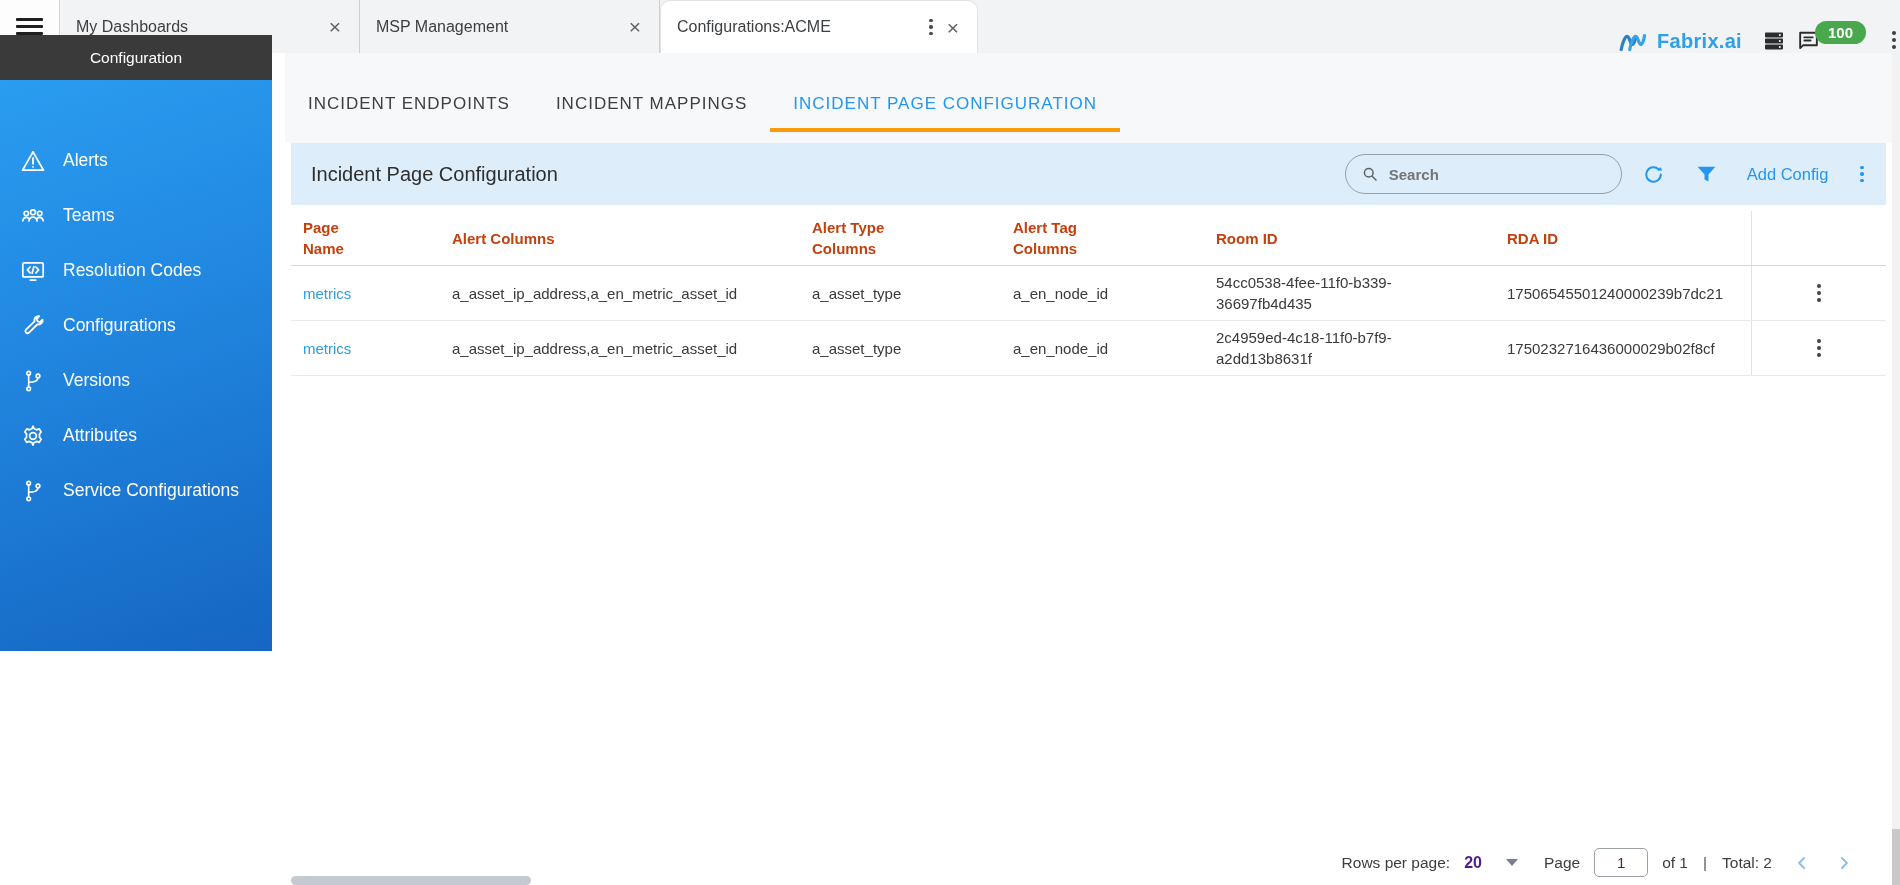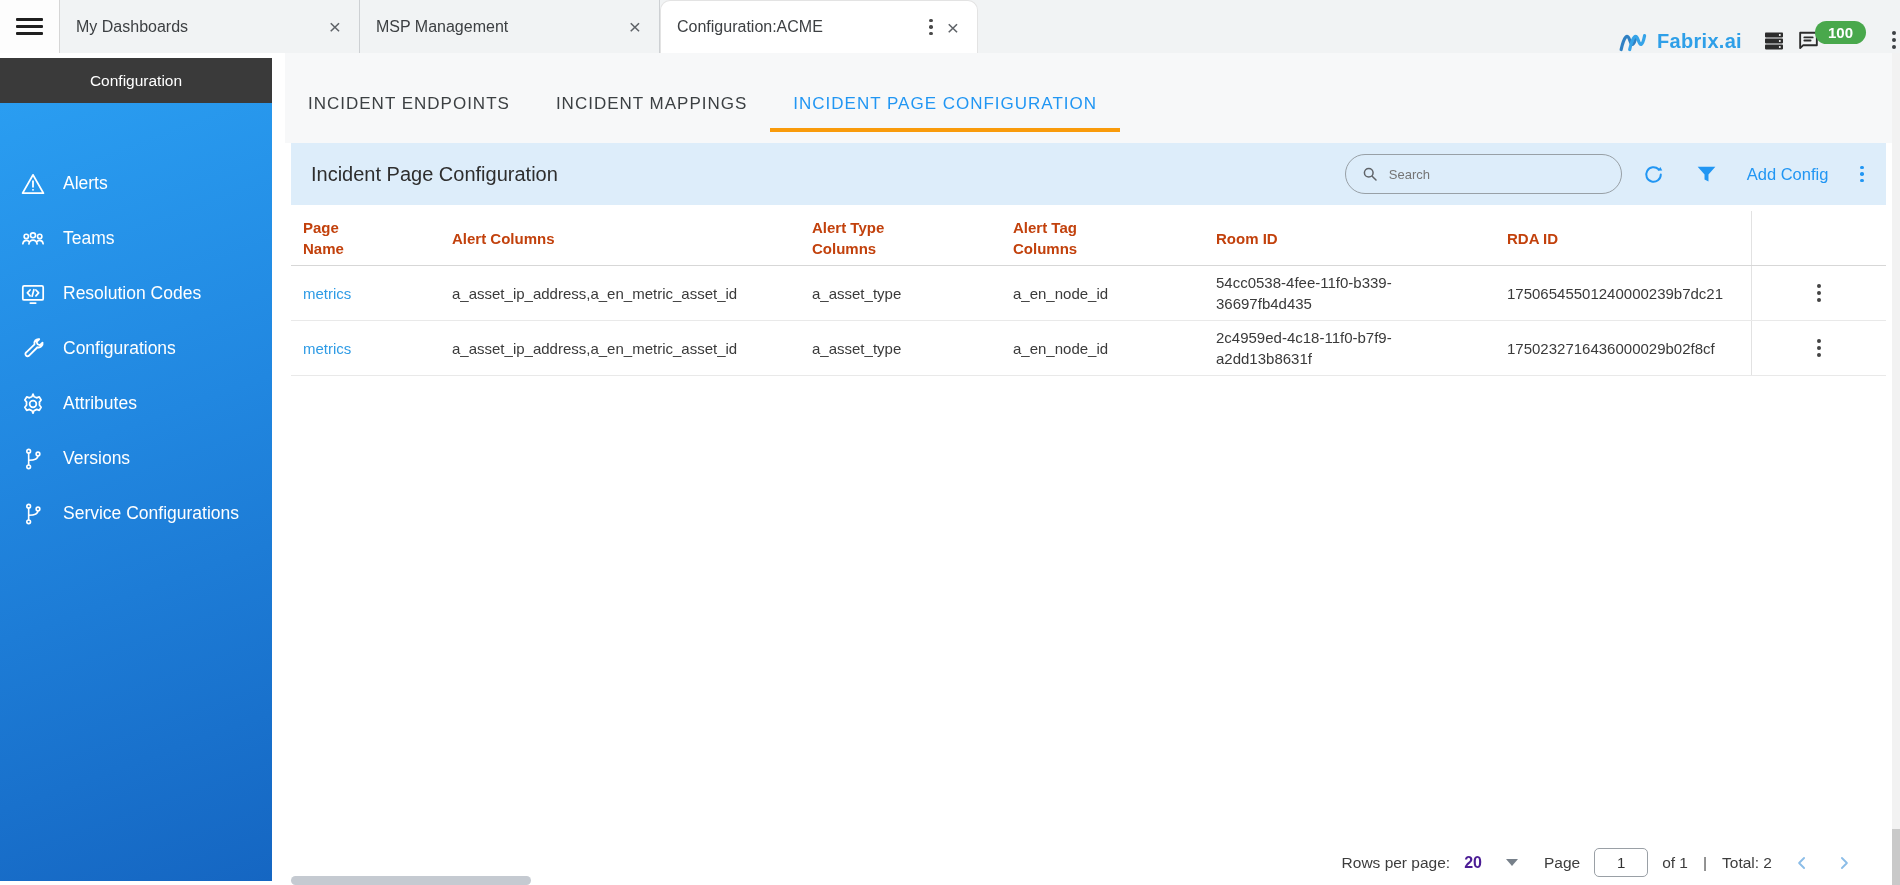--- a/index.html
+++ b/index.html
@@ -21,38 +21,38 @@
   .brand{margin-left:auto;display:flex;align-items:flex-end;}
   .logo-mark{width:32px;height:24px;margin-right:6px;}
   .logo-text{font-size:20px;font-weight:600;color:#2e9fe8;letter-spacing:.3px;}
   .stack-icon{width:24px;height:24px;margin-left:20px;}
   .chat-icon{width:25px;height:25px;margin-left:10px;}
   .badge{position:relative;top:-9px;margin-left:-6px;background:#49a84c;color:#fff;font-size:15px;font-weight:bold;padding:3px 13px;border-radius:14px;}
   .tb-kebab{margin-left:22px;}
   .tb-kebab i{background:#3c4043;width:4px;height:4px;}
 
   
-  .sidebar{position:absolute;left:0;top:58px;width:272px;height:823px;background:linear-gradient(160deg,#2ba0f3 0%,#2187e0 45%,#1566c2 100%);}
+  .sidebar{position:absolute;left:0;top:35px;width:272px;height:616px;background:linear-gradient(160deg,#2ba0f3 0%,#2187e0 45%,#1566c2 100%);}
   .sb-header{height:45px;background:#3a3a3a;color:#fff;font-size:15.5px;display:flex;align-items:center;justify-content:center;}
   .sb-nav{padding-top:16px;margin-top:37px;}
   .sb-item{height:55px;display:flex;align-items:center;gap:17px;padding:0 8px 0 20px;color:#fff;font-size:17.5px;cursor:pointer;white-space:nowrap;}
   .sb-item svg{width:26px;height:26px;flex:none;}
   .sb-item.active{background:#fff;color:#2196f3;}
 
   
   .main{position:absolute;left:285px;top:53px;width:1615px;height:832px;background:#fff;}
   .mtabs{height:90px;background:#f7f8f9;display:flex;align-items:flex-end;padding:0 0 11px 0;}
   .mtab{padding:0 23px 14px;font-size:17px;font-weight:500;letter-spacing:1px;color:#3c4043;border-bottom:4px solid transparent;cursor:pointer;white-space:nowrap;}
   .mtab.active{color:#2196f3;border-bottom-color:#f99b0b;}
 
   .panel{margin:0 14px 0 6px;height:62px;background:#ddedfa;display:flex;align-items:center;padding:0 18px 0 20px;}
   .p-title{font-size:20px;color:#2e2e2e;}
   .search{margin-left:auto;width:277px;height:40px;border:1px solid #98a0a6;border-radius:21px;display:flex;align-items:center;gap:9px;padding:0 14px;}
   .search svg{width:20px;height:20px;flex:none;}
-  .search input{border:none;outline:none;background:transparent;font-size:13px;color:#701a75;width:100%;font-family:"Liberation Sans",sans-serif;}
+  .search input{border:none;outline:none;background:transparent;font-size:15px;color:#701a75;width:100%;font-family:"Liberation Sans",sans-serif;font-weight:bold;}
   .search input::placeholder{color:#757575;}
   .icon-btn{width:25px;height:25px;color:#2196f3;cursor:pointer;flex:none;}
   .refresh-btn{margin-left:19px;}
   .filter-btn{margin-left:28px;}
   .add-config{margin-left:28px;color:#2196f3;font-size:16.5px;cursor:pointer;white-space:nowrap;}
   .ph-kebab{margin-left:28px;}
   .ph-kebab i{background:#2196f3;}
 
   
   .table{margin:6px 14px 0 6px;}
@@ -98,21 +98,21 @@
 
   <div class="tb-tab">
     <span class="tb-lbl">My Dashboards</span>
     <span class="tb-close">×</span>
   </div>
   <div class="tb-tab">
     <span class="tb-lbl">MSP Management</span>
     <span class="tb-close">×</span>
   </div>
   <div class="tb-tab active">
-    <span class="tb-lbl">Configuration:ACME</span>
+    <span class="tb-lbl">Configurations:ACME</span>
     <span class="dots">
         <i></i>
         <i></i>
         <i></i>
       </span>
     <span class="tb-close">×</span>
   </div>
 
   <div class="brand">
     <svg class="logo-mark" viewBox="0 0 30 22">
@@ -177,35 +177,35 @@
 
 
     <div class="sb-item">
       <svg viewBox="0 0 24 24" fill="none" stroke="currentColor" stroke-width="1.7" stroke-linecap="round" stroke-linejoin="round">
         <path d="M13.4 7.7a3.7 3.7 0 0 1 4.3-4.7l-2.4 2.4.9 2.2 2.2.9 2.4-2.4a3.7 3.7 0 0 1-4.7 4.3L8.6 17.9a2 2 0 1 1-2.8-2.8z"></path>
       </svg>
       <span>Configurations</span>
     </div>
 
     <div class="sb-item">
-      <svg viewBox="0 0 24 24" fill="none" stroke="currentColor" stroke-width="1.6" stroke-linejoin="round">
-        <circle cx="12" cy="12" r="3.1"></circle>
-        <path d="M12 2.9l1 2.4a7 7 0 0 1 2.3 1l2.5-.9 1.7 2.9-1.6 2a7 7 0 0 1 0 2.7l1.6 2-1.7 2.9-2.5-.9a7 7 0 0 1-2.3 1l-1 2.4-1-2.4a7 7 0 0 1-2.3-1l-2.5.9-1.7-2.9 1.6-2a7 7 0 0 1 0-2.7l-1.6-2 1.7-2.9 2.5.9a7 7 0 0 1 2.3-1z"></path>
-      </svg>
-      <span>Attributes</span>
-    </div>
-
-    <div class="sb-item">
       <svg viewBox="0 0 24 24" fill="none" stroke="currentColor" stroke-width="1.5" stroke-linecap="round">
         <circle cx="8" cy="4.8" r="1.7"></circle>
           <circle cx="8" cy="19.2" r="1.7"></circle>
           <circle cx="16.6" cy="7.4" r="1.7"></circle>
         <path d="M8 6.6v10.8M8 13.2c5.2 0 8.6-1.6 8.6-4.1"></path>
       </svg>
       <span>Versions</span>
+    </div>
+
+    <div class="sb-item">
+      <svg viewBox="0 0 24 24" fill="none" stroke="currentColor" stroke-width="1.6" stroke-linejoin="round">
+        <circle cx="12" cy="12" r="3.1"></circle>
+        <path d="M12 2.9l1 2.4a7 7 0 0 1 2.3 1l2.5-.9 1.7 2.9-1.6 2a7 7 0 0 1 0 2.7l1.6 2-1.7 2.9-2.5-.9a7 7 0 0 1-2.3 1l-1 2.4-1-2.4a7 7 0 0 1-2.3-1l-2.5.9-1.7-2.9 1.6-2a7 7 0 0 1 0-2.7l-1.6-2 1.7-2.9 2.5.9a7 7 0 0 1 2.3-1z"></path>
+      </svg>
+      <span>Attributes</span>
     </div>
 
     <div class="sb-item">
       <svg viewBox="0 0 24 24" fill="none" stroke="currentColor" stroke-width="1.5" stroke-linecap="round">
         <circle cx="8" cy="4.8" r="1.7"></circle>
           <circle cx="8" cy="19.2" r="1.7"></circle>
           <circle cx="16.6" cy="7.4" r="1.7"></circle>
         <path d="M8 6.6v10.8M8 13.2c5.2 0 8.6-1.6 8.6-4.1"></path>
       </svg>
       <span>Service Configurations</span>

